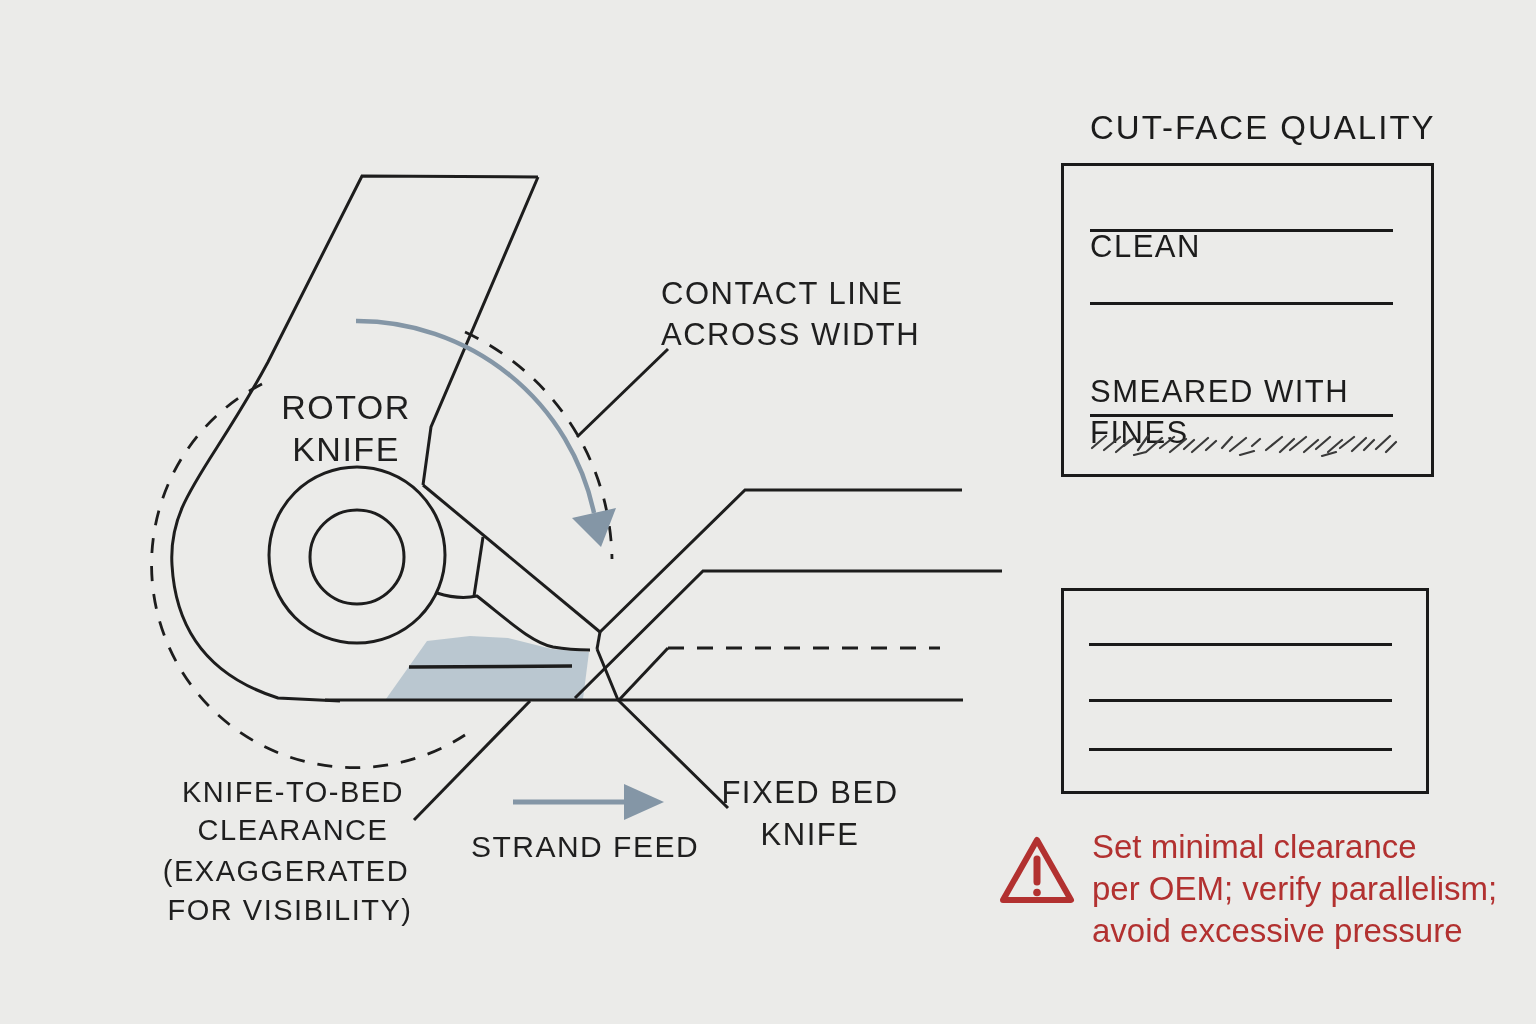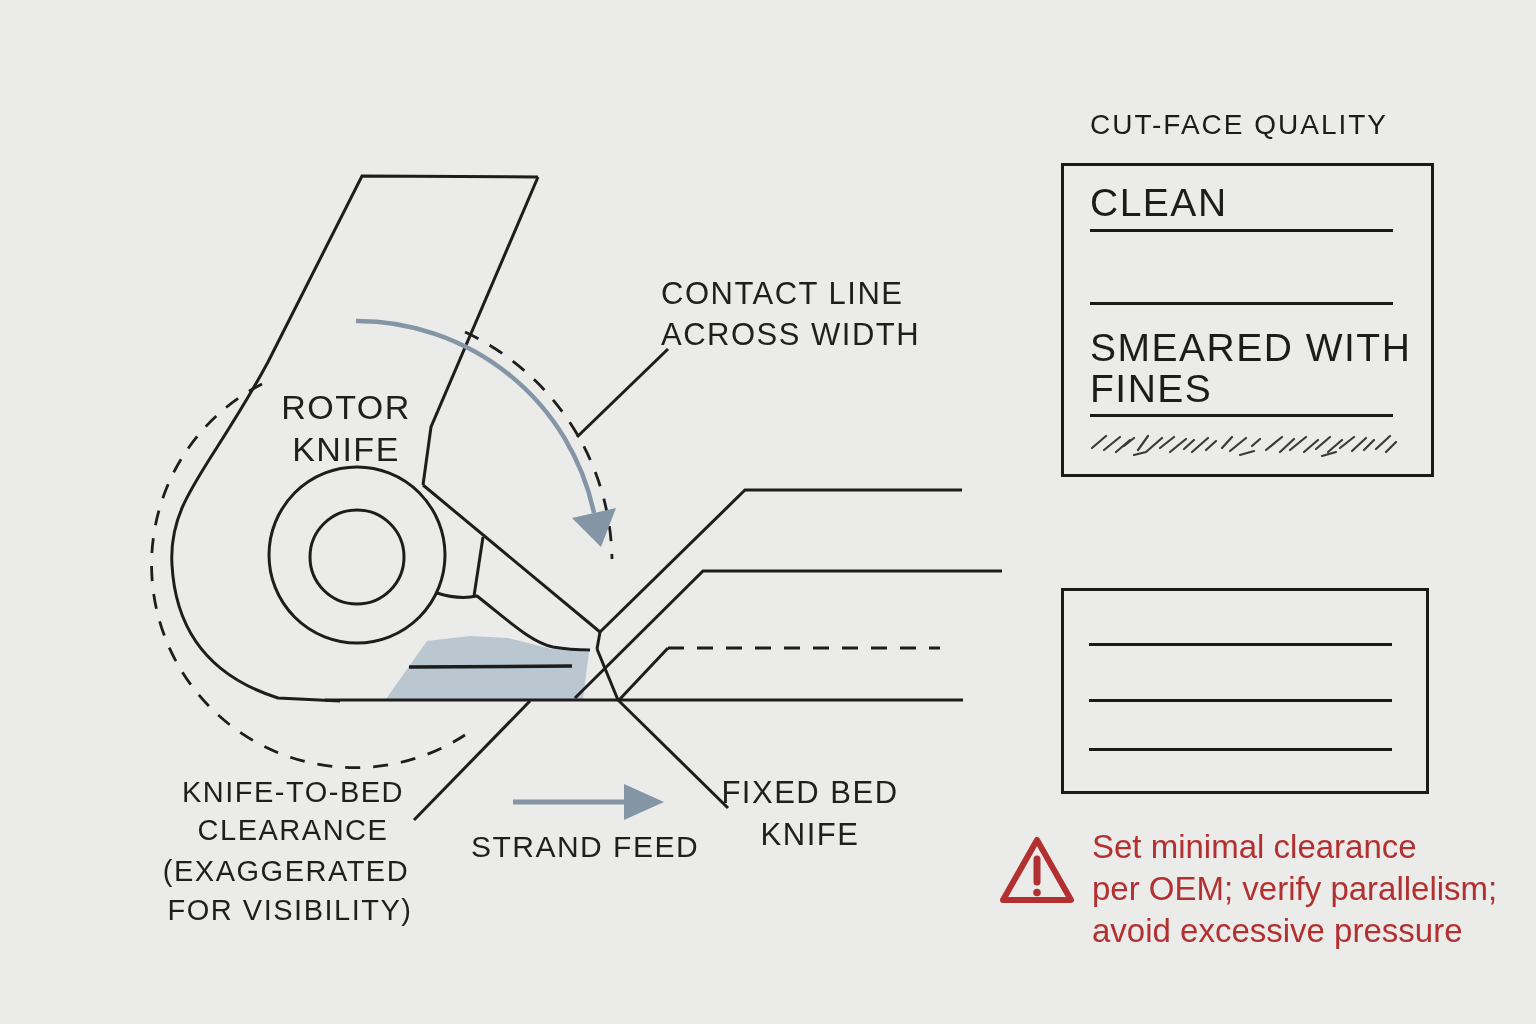--- a/index.html
+++ b/index.html
@@ -12,30 +12,31 @@
     overflow:hidden;
   }
   svg text{
     fill:#1f1f1f;
     font-family:"Liberation Sans", sans-serif;
     letter-spacing:1.5px;
   }
   .abs{position:absolute;}
   .panel-title{
     left:1090px;top:109px;
-    font-size:28px;letter-spacing:2px;color:#1c1c1c;
+    font-size:33px;letter-spacing:2px;color:#1c1c1c;
   }
   .qbox{
     left:1061px;top:163px;width:373px;height:314px;
     border:3px solid #1a1a1a;box-sizing:border-box;
   }
   .q-label{
     position:absolute;left:26px;width:320px;
-    font-size:39px;letter-spacing:1.5px;line-height:41px;color:#1c1c1c;
+    font-size:31px;letter-spacing:1.5px;line-height:41px;color:#1c1c1c;
     white-space:nowrap;
+    margin-top:44px;
   }
   .q-underline{
     position:absolute;left:26px;width:303px;height:3px;background:#1a1a1a;
   }
   .notes-box{
     left:1061px;top:588px;width:368px;height:206px;
     border:3px solid #1a1a1a;box-sizing:border-box;
   }
   .note-line{
     position:absolute;left:25px;width:303px;height:3px;background:#1a1a1a;

